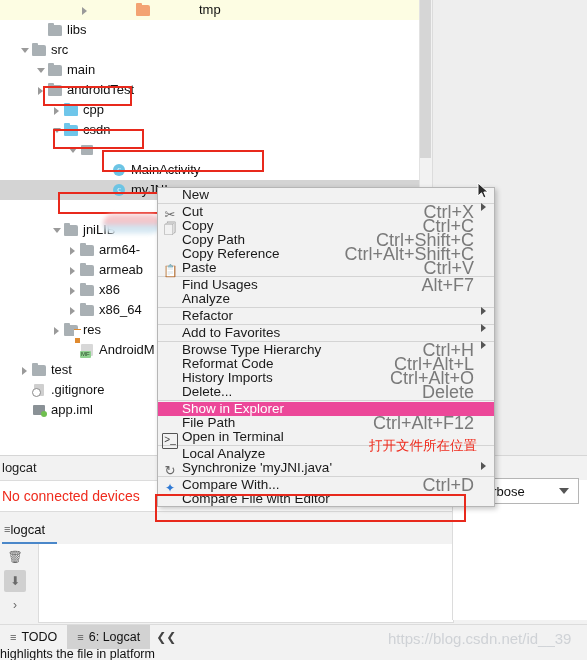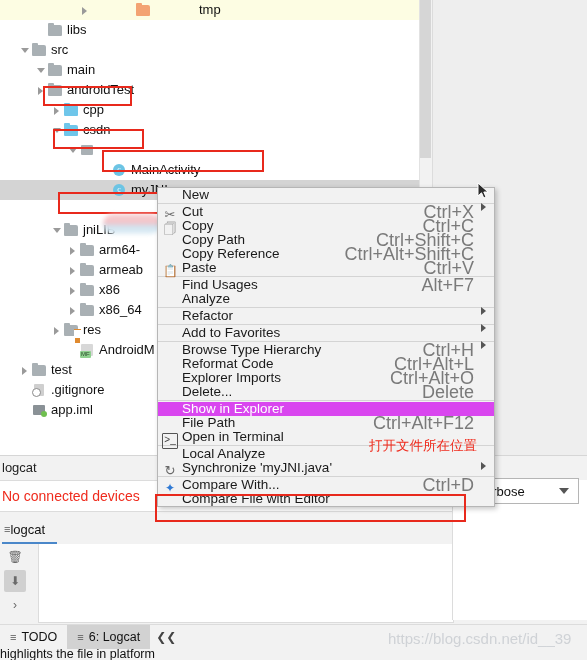--- a/index.html
+++ b/index.html
@@ -77,21 +77,21 @@
   
   #right-blank{position:absolute;left:432px;top:0;width:155px;height:455px;background:#eeeeee;border-left:1px solid #dcdcdc;}
 
   
   #context-menu{
     position:absolute;left:157px;top:187px;width:336px;
     background:#f2f2f2;border:1px solid #b6b6b6;box-shadow:2px 2px 5px rgba(0,0,0,.22);
     z-index:40;font-size:13.5px;
   }
   .mi{position:relative;height:14px;line-height:22px;display:flex;align-items:center;padding:0 8px 0 0;cursor:default;}
-  .mi.sel{background:#d946ef;color:#ffffff;}
+  .mi.sel{background:#ec4899;color:#ffffff;}
   .mi-ico{width:24px;flex:0 0 24px;text-align:center;font-size:12px;color:#5c5c5c;line-height:22px;}
   .mi-lbl{flex:1 1 auto;white-space:nowrap;}
   .mi-key{color:#7a7a7a;font-size:18px;margin-left:14px;white-space:nowrap;}
   .mi-arrow{width:12px;flex:0 0 12px;position:relative;}
   .mi-arrow.has::before{content:"";position:absolute;right:0;top:8px;
     border-left:5px solid #555;border-top:4px solid transparent;border-bottom:4px solid transparent;}
   .msep{height:1px;background:#d4d4d4;margin:1px 0;}
 
   
   .gi{display:inline-block;position:relative;width:14px;height:14px;vertical-align:-3px;}
@@ -387,21 +387,21 @@
       <span class="mi-arrow "></span>
     </div>
     <div class="mi">
       <span class="mi-ico"></span>
       <span class="mi-lbl">Reformat Code</span>
       <span class="mi-key">Ctrl+Alt+L</span>
       <span class="mi-arrow "></span>
     </div>
     <div class="mi">
       <span class="mi-ico"></span>
-      <span class="mi-lbl">Explorer Imports</span>
+      <span class="mi-lbl">History Imports</span>
       <span class="mi-key">Ctrl+Alt+O</span>
       <span class="mi-arrow "></span>
     </div>
     <div class="mi">
       <span class="mi-ico"></span>
       <span class="mi-lbl">Delete...</span>
       <span class="mi-key">Delete</span>
       <span class="mi-arrow "></span>
     </div>
     <div class="msep"></div>

